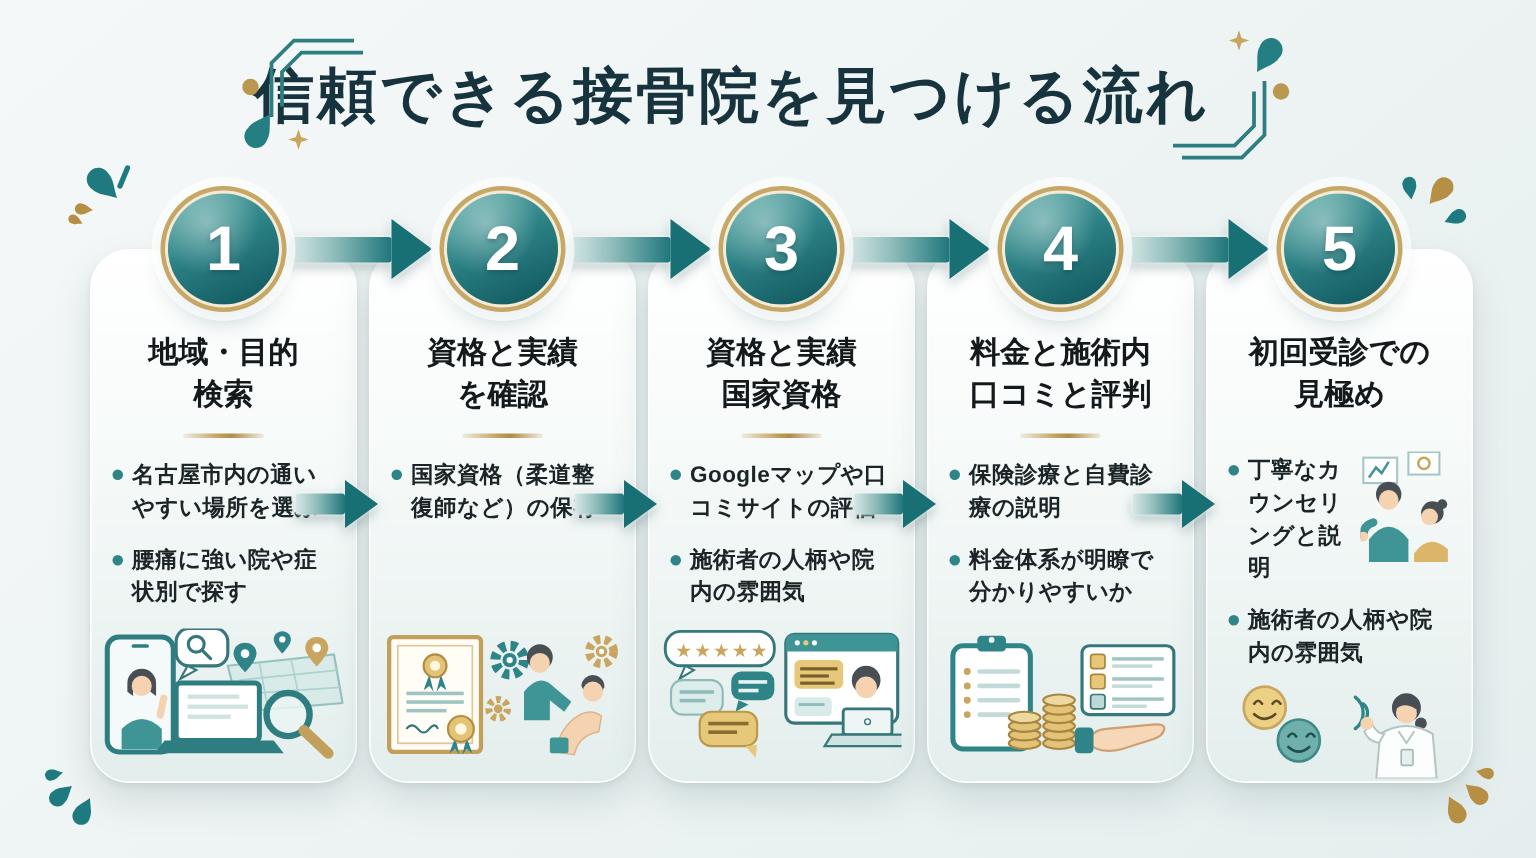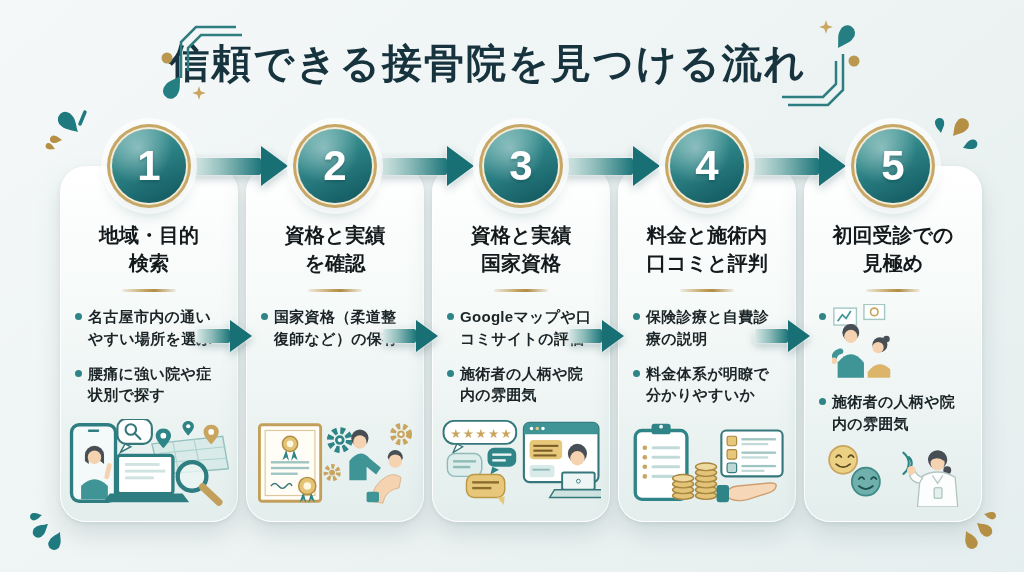--- a/index.html
+++ b/index.html
@@ -401,20 +401,21 @@
   <section class="step s4">
     <div class="num">
         <span>5</span>
       </div>
     <div class="card">
       <h2 class="card-title"><span>初回受診での</span><br><span>見極め</span></h2>
       <div class="divider"></div>
       <ul class="bullets">
         <li class="b-row">
           <span class="dot"></span>
+          <span class="b-text">丁寧なカウンセリングと説明</span>
           <svg width="62" height="74" viewBox="0 0 66 78">
             <rect x="2" y="4" width="24" height="18" fill="#fff" stroke="#a5c8c5" stroke-width="1.5"></rect>
             <path d="M6,18 l5,-7 4,4 5,-8" stroke="#3f9496" stroke-width="1.8" fill="none"></path>
             <rect x="34" y="0" width="22" height="16" fill="#fff" stroke="#a5c8c5" stroke-width="1.5"></rect>
             <circle cx="45" cy="8" r="4" fill="none" stroke="#c9a55f" stroke-width="1.8"></circle>
             <circle cx="20" cy="30" r="9" fill="#474e54"></circle>
               <circle cx="20" cy="34" r="7" fill="#f5d2b0"></circle>
             <path d="M6,62 q14,-18 28,0 v16 h-28 z" fill="#3f9496"></path>
             <path d="M9,50 q-7,2 -7,9" stroke="#3f9496" stroke-width="6" fill="none" stroke-linecap="round"></path>
             <circle cx="2" cy="60" r="3.5" fill="#f5d2b0"></circle>

